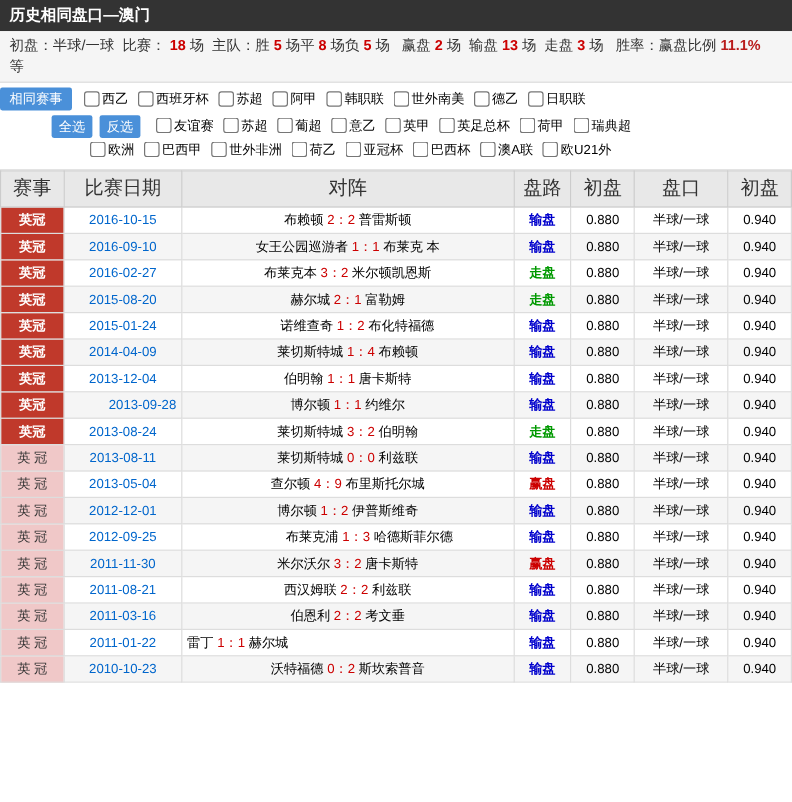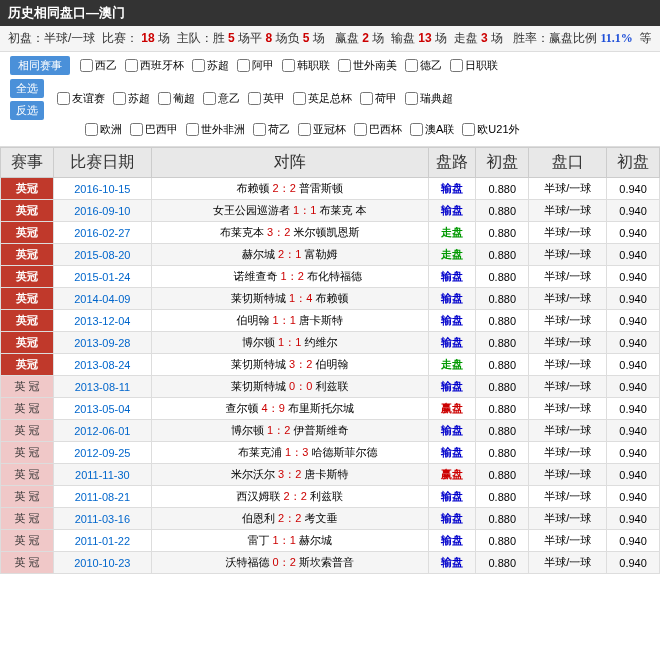--- a/index.html
+++ b/index.html
@@ -14,24 +14,24 @@
     }
     
     .stats-bar {
       background: #f5f5f5;
       padding: 4px 8px;
       font-size: 12px;
       border-bottom: 1px solid #ddd;
       color: #333;
     }
     .stats-bar span.highlight { color: #cc0000; font-weight: bold; }
-    .stats-bar span.highlight-orange { color: #1d4ed8; font-weight: bold; font-family: Liberation Serif, serif; }
+    .stats-bar span.highlight-orange { color: #b91c1c; font-weight: bold; }
     
     .filter-section {
-      padding: 4px 10px;
+      padding: 4px 0;
       border-bottom: 1px solid #ddd;
     }
     
     .filter-row {
       display: flex;
       align-items: center;
       margin-bottom: 3px;
       flex-wrap: wrap;
     }
     
@@ -175,21 +175,21 @@
           <input type="checkbox" style="">
           <span>德乙</span>
         </label>
         <label class="checkbox-item">
           <input type="checkbox" style="">
           <span>日职联</span>
         </label>
       </div>
   </div>
   <div class="filter-row" style="margin-bottom:2px;">
-    <div class="btn-group" style="flex-direction:column; gap:3px;">
+    <div class="btn-group" style="flex-direction:row; gap:3px;margin-left:43px;">
       <button class="btn-small">全选</button>
       <button class="btn-small">反选</button>
     </div>
     <div class="checkboxes-grid" id="row2-checkboxes">
         <label class="checkbox-item">
           <input type="checkbox" style="">
           <span>友谊赛</span>
         </label>
         <label class="checkbox-item">
           <input type="checkbox" style="">
@@ -332,21 +332,21 @@
         <td style="background: rgb(192, 57, 43); color: rgb(255, 255, 255); font-weight: bold;">英冠</td>
         <td style="color: rgb(0, 102, 204);">2013-12-04</td>
         <td style="text-align: center;"><span>伯明翰</span><span style="color: rgb(204, 0, 0);"> 1：1 </span><span>唐卡斯特</span></td>
         <td style="color: rgb(0, 0, 204); font-weight: bold;">输盘</td>
         <td>0.880</td>
         <td>半球/一球</td>
         <td>0.940</td>
       </tr>
       <tr style="background: rgb(245, 245, 245);">
         <td style="background: rgb(192, 57, 43); color: rgb(255, 255, 255); font-weight: bold;">英冠</td>
-        <td style="color: rgb(0, 102, 204);">2013-09-28</td>
+        <td style="color: rgb(0, 102, 204); text-align: right;">2013-09-28</td>
         <td style="text-align: center;"><span>博尔顿</span><span style="color: rgb(204, 0, 0);"> 1：1 </span><span>约维尔</span></td>
         <td style="color: rgb(0, 0, 204); font-weight: bold;">输盘</td>
         <td>0.880</td>
         <td>半球/一球</td>
         <td>0.940</td>
       </tr>
       <tr style="background: rgb(255, 255, 255);">
         <td style="background: rgb(192, 57, 43); color: rgb(255, 255, 255); font-weight: bold;">英冠</td>
         <td style="color: rgb(0, 102, 204);">2013-08-24</td>
         <td style="text-align: center;"><span>莱切斯特城</span><span style="color: rgb(204, 0, 0);"> 3：2 </span><span>伯明翰</span></td>
@@ -368,21 +368,21 @@
         <td style="background: rgb(240, 200, 200); color: rgb(51, 51, 51);">英 冠</td>
         <td style="color: rgb(0, 102, 204);">2013-05-04</td>
         <td style="text-align: center;"><span>查尔顿</span><span style="color: rgb(204, 0, 0);"> 4：9 </span><span>布里斯托尔城</span></td>
         <td style="color: rgb(204, 0, 0); font-weight: bold;">赢盘</td>
         <td>0.880</td>
         <td>半球/一球</td>
         <td>0.940</td>
       </tr>
       <tr style="background: rgb(245, 245, 245);">
         <td style="background: rgb(240, 200, 200); color: rgb(51, 51, 51);">英 冠</td>
-        <td style="color: rgb(0, 102, 204);">2012-06-01</td>
+        <td style="color: rgb(0, 102, 204);">2012-12-01</td>
         <td style="text-align: center;"><span>博尔顿</span><span style="color: rgb(204, 0, 0);"> 1：2 </span><span>伊普斯维奇</span></td>
         <td style="color: rgb(0, 0, 204); font-weight: bold;">输盘</td>
         <td>0.880</td>
         <td>半球/一球</td>
         <td>0.940</td>
       </tr>
       <tr style="background: rgb(255, 255, 255);">
         <td style="background: rgb(240, 200, 200); color: rgb(51, 51, 51);">英 冠</td>
         <td style="color: rgb(0, 102, 204);">2012-09-25</td>
         <td style="text-align: center; padding-left: 40px;"><span>布莱克浦</span><span style="color: rgb(204, 0, 0);"> 1：3 </span><span>哈德斯菲尔德</span></td>
@@ -414,21 +414,21 @@
         <td style="color: rgb(0, 102, 204);">2011-03-16</td>
         <td style="text-align: center;"><span>伯恩利</span><span style="color: rgb(204, 0, 0);"> 2：2 </span><span>考文垂</span></td>
         <td style="color: rgb(0, 0, 204); font-weight: bold;">输盘</td>
         <td>0.880</td>
         <td>半球/一球</td>
         <td>0.940</td>
       </tr>
       <tr style="background: rgb(255, 255, 255);">
         <td style="background: rgb(240, 200, 200); color: rgb(51, 51, 51);">英 冠</td>
         <td style="color: rgb(0, 102, 204);">2011-01-22</td>
-        <td style="text-align: center; margin-top: 12px;"><span>雷丁</span><span style="color: rgb(204, 0, 0);"> 1：1 </span><span>赫尔城</span></td>
+        <td style="text-align: left; margin-top: 12px;"><span>雷丁</span><span style="color: rgb(204, 0, 0);"> 1：1 </span><span>赫尔城</span></td>
         <td style="color: rgb(0, 0, 204); font-weight: bold;">输盘</td>
         <td>0.880</td>
         <td>半球/一球</td>
         <td>0.940</td>
       </tr>
       <tr style="background: rgb(245, 245, 245);">
         <td style="background: rgb(240, 200, 200); color: rgb(51, 51, 51);">英 冠</td>
         <td style="color: rgb(0, 102, 204);">2010-10-23</td>
         <td style="text-align: center;"><span>沃特福德</span><span style="color: rgb(204, 0, 0);"> 0：2 </span><span>斯坎索普音</span></td>
         <td style="color: rgb(0, 0, 204); font-weight: bold;">输盘</td>

